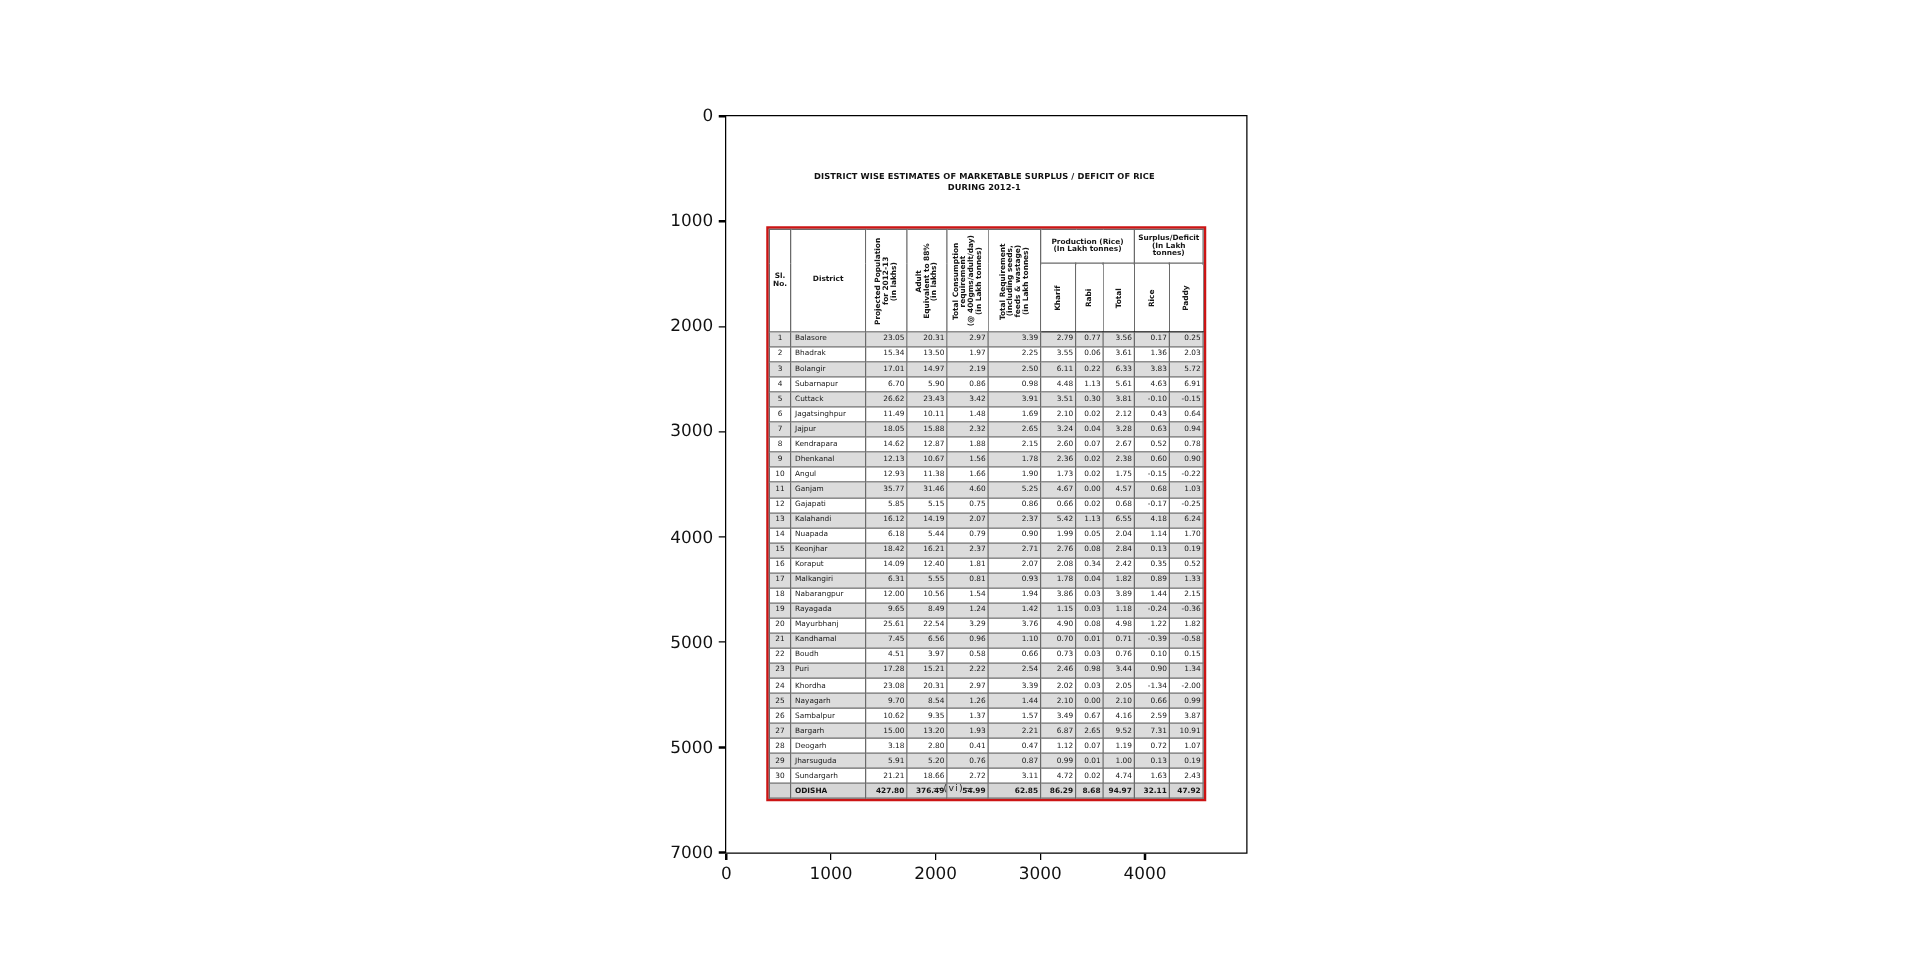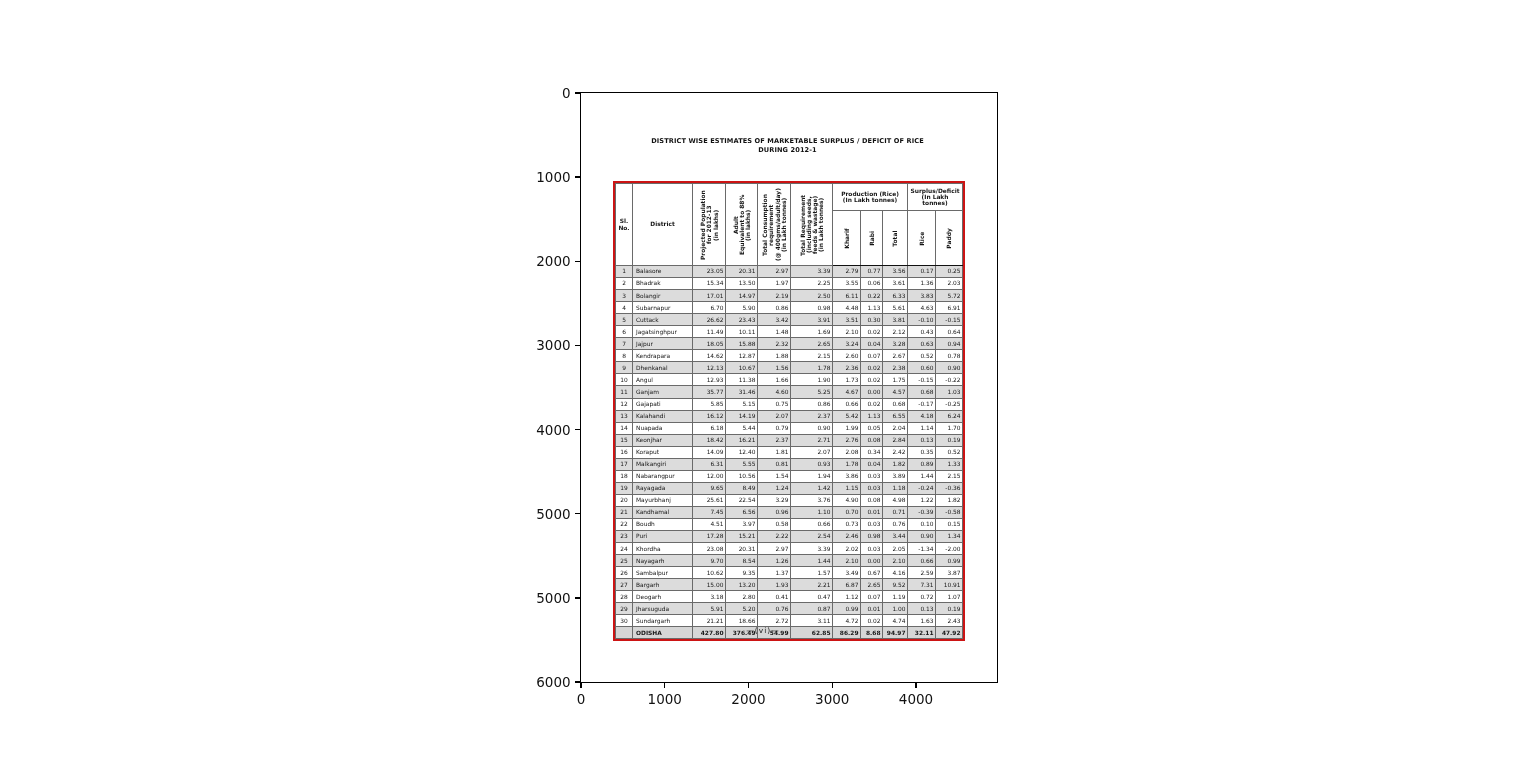--- a/index.html
+++ b/index.html
@@ -55,21 +55,21 @@
         <div class="ytick-label" style="top: 161.286px;">2000</div>
         <div class="ytick-mark" style="top: 251.779px;"></div>
         <div class="ytick-label" style="top: 245.429px;">3000</div>
         <div class="ytick-mark" style="top: 335.921px;"></div>
         <div class="ytick-label" style="top: 329.571px;">4000</div>
         <div class="ytick-mark" style="top: 420.064px;"></div>
         <div class="ytick-label" style="top: 413.714px;">5000</div>
         <div class="ytick-mark" style="top: 504.207px;"></div>
         <div class="ytick-label" style="top: 497.857px;">5000</div>
         <div class="ytick-mark" style="top: 588.35px;"></div>
-        <div class="ytick-label" style="top: 582px;">6000</div>
+        <div class="ytick-label" style="top: 582px;">7000</div>
       </div>
     <div class="xaxis" id="xaxis">
         <div class="xtick-mark" style="left: -0.65px;"></div>
         <div class="xtick-label" style="left: -30px;">0</div>
         <div class="xtick-mark" style="left: 83.1px;"></div>
         <div class="xtick-label" style="left: 53.75px;">1000</div>
         <div class="xtick-mark" style="left: 166.85px;"></div>
         <div class="xtick-label" style="left: 137.5px;">2000</div>
         <div class="xtick-mark" style="left: 250.6px;"></div>
         <div class="xtick-label" style="left: 221.25px;">3000</div>

